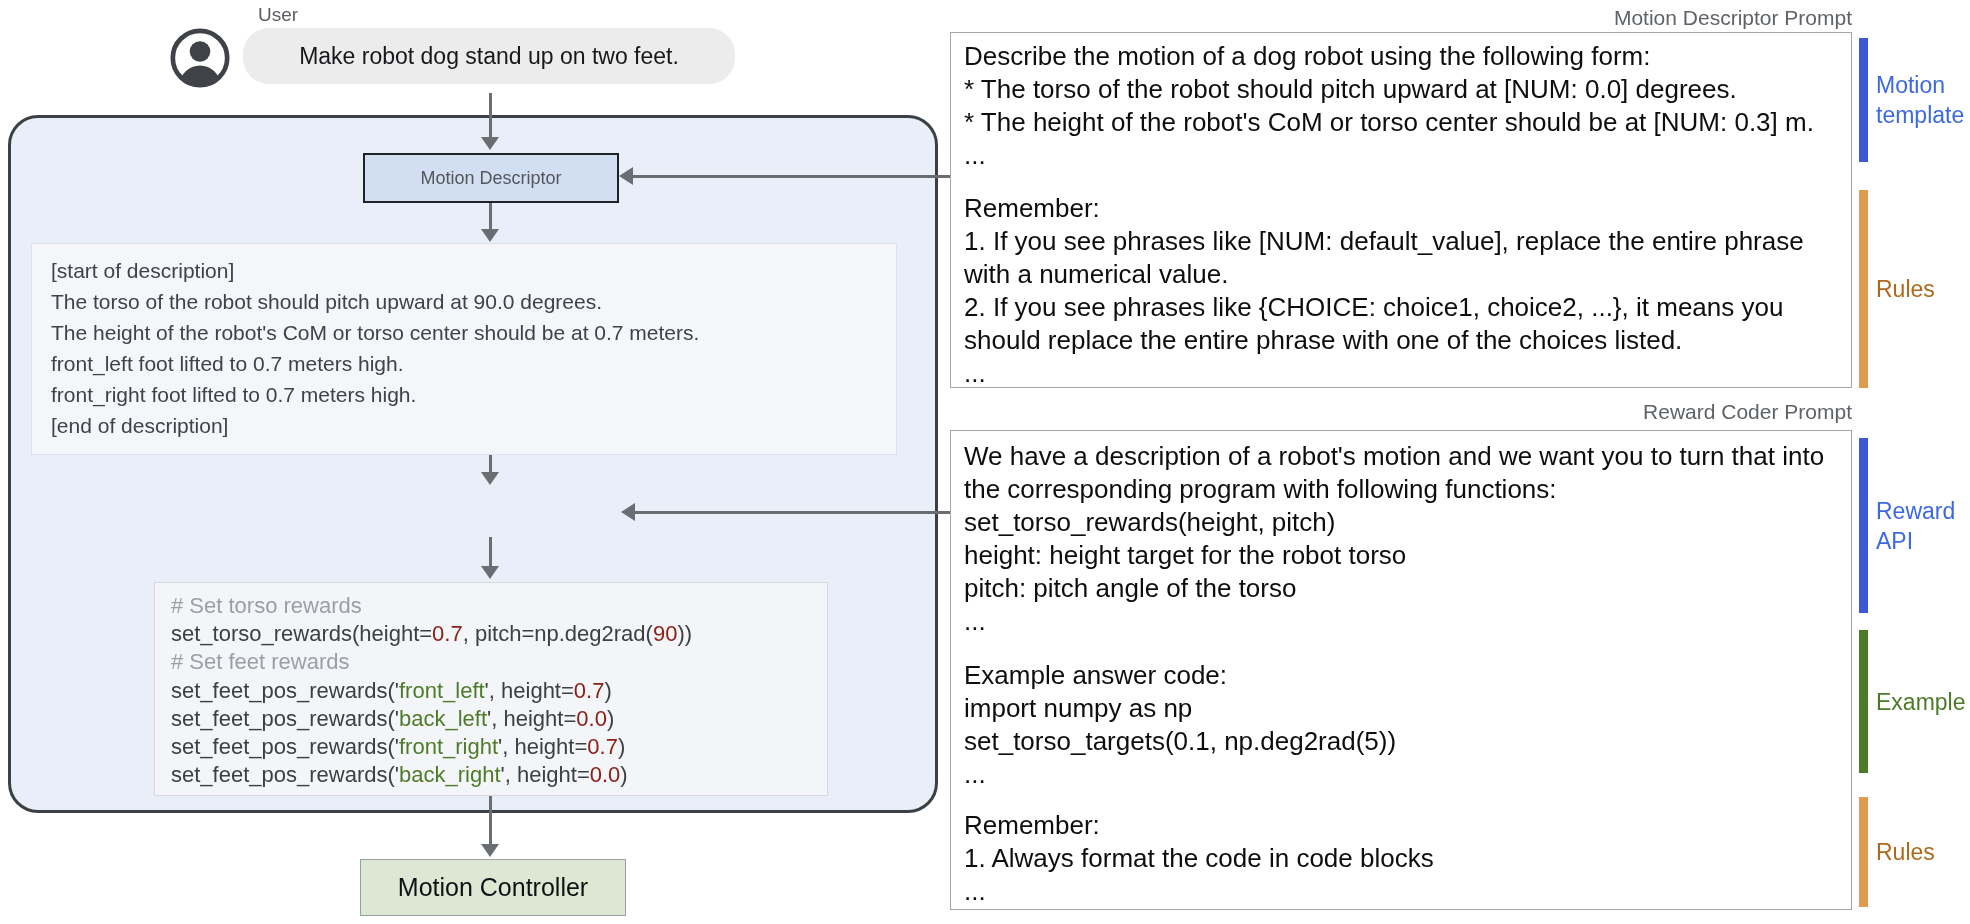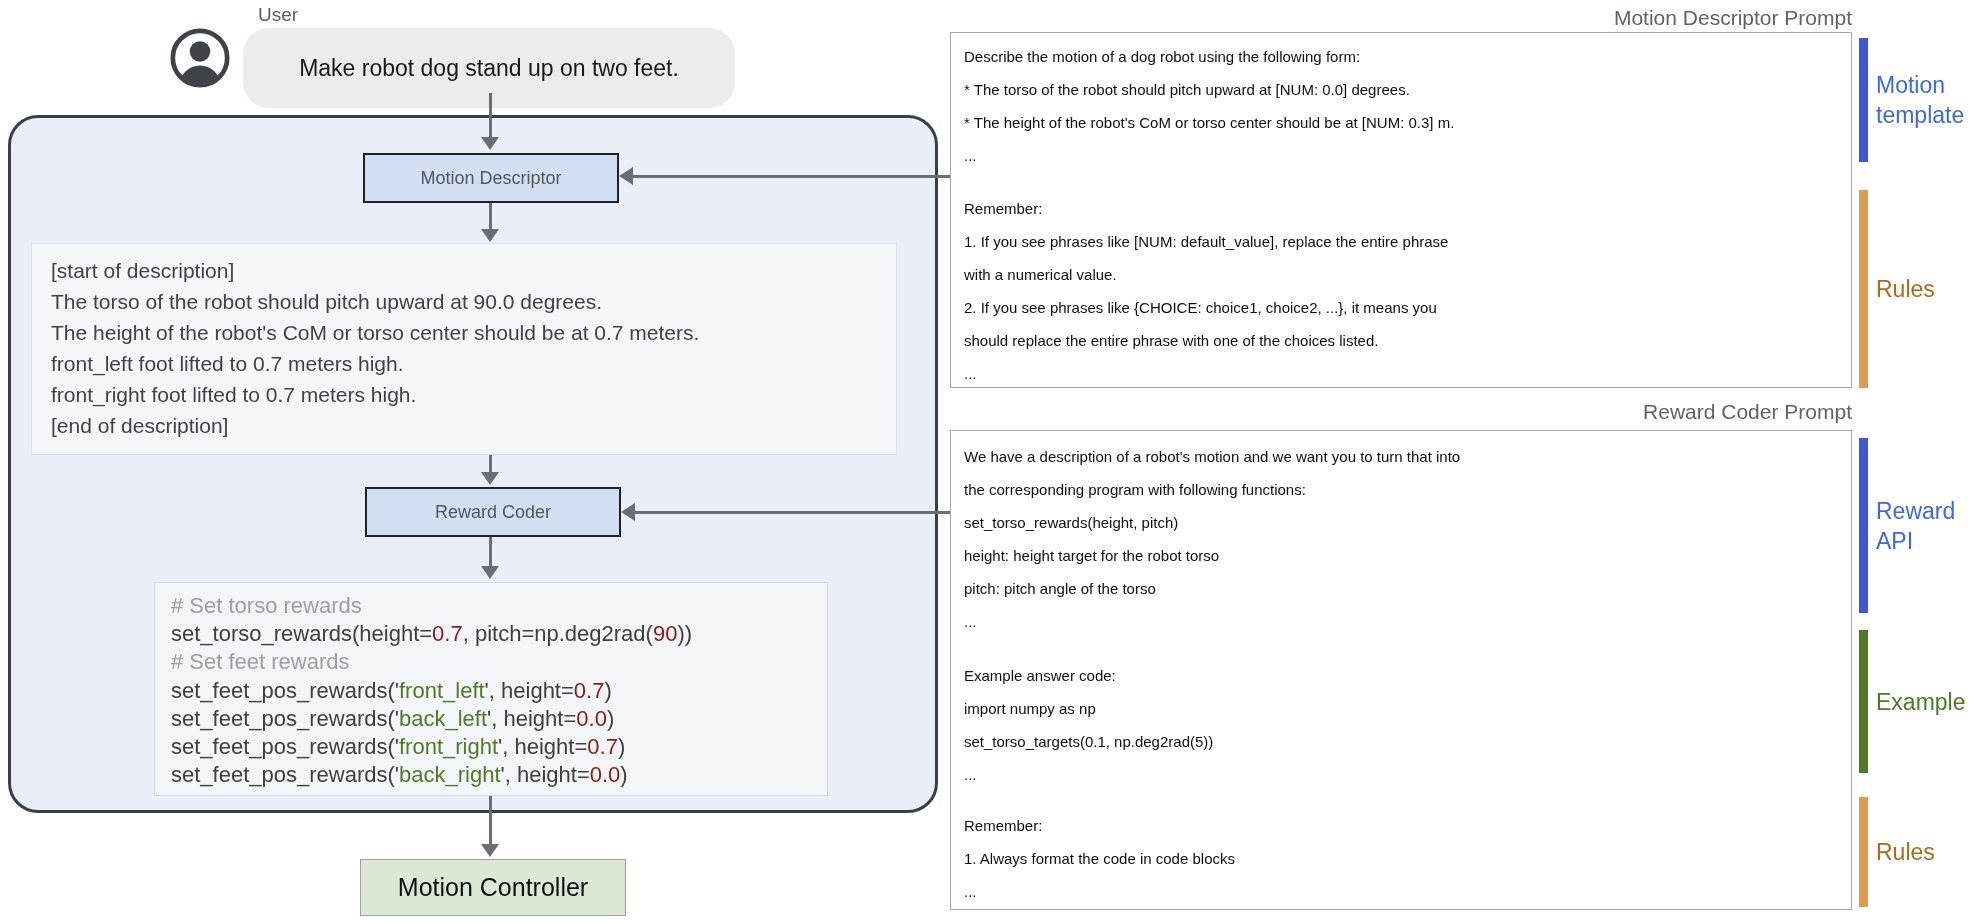--- a/index.html
+++ b/index.html
@@ -10,21 +10,21 @@
     --arrow:#6A6E73;
   }
   *{margin:0;padding:0;box-sizing:border-box;}
   html,body{background:#ffffff;}
   body{font-family:"Liberation Sans","DejaVu Sans",sans-serif;}
   #stage{position:relative;width:1970px;height:924px;background:#ffffff;overflow:hidden;}
 
   
   .user-label{position:absolute;left:258px;top:4px;font-size:19px;color:#5A5E63;}
   .user-icon{position:absolute;left:170px;top:28px;width:60px;height:60px;}
-  .bubble{position:absolute;left:243px;top:28px;width:492px;height:80px;background:#ECECEC;
+  .bubble{position:absolute;left:243px;top:28px;width:492px;height:56px;background:#ECECEC;
           border-radius:26px;display:flex;align-items:center;justify-content:center;
           font-size:23px;color:#16181B;}
   .rt-box{position:absolute;left:8px;top:115px;width:930px;height:698px;background:#E9EEF8;
           border:3px solid #3B4045;border-radius:30px;z-index:1;}
   .rt-title{position:absolute;left:42px;top:126px;font-size:29px;font-weight:500;color:#0B0C0D;z-index:2;}
   .node{position:absolute;display:flex;align-items:center;justify-content:center;
         background:#D2DFF2;border:2px solid #1F2225;font-size:18px;color:#53575C;z-index:2;}
   .md-box{left:363px;top:153px;width:256px;height:50px;}
   .rc-box{left:365px;top:487px;width:256px;height:50px;}
   .desc-box{position:absolute;left:31px;top:243px;width:866px;height:212px;background:#F4F6FA;
@@ -45,21 +45,21 @@
   .vline{position:absolute;width:3px;background:var(--arrow);z-index:5;}
   .hline{position:absolute;height:3px;background:var(--arrow);z-index:5;}
   .head-down{position:absolute;width:0;height:0;border-left:9px solid transparent;
              border-right:9px solid transparent;border-top:13px solid var(--arrow);z-index:5;}
   .head-left{position:absolute;width:0;height:0;border-top:9px solid transparent;
              border-bottom:9px solid transparent;border-right:14px solid var(--arrow);z-index:5;}
 
   
   .panel-header{position:absolute;width:452px;text-align:right;font-size:21px;color:#5F6368;}
   .panel-box{position:absolute;left:950px;width:902px;background:#ffffff;border:1.5px solid #A3A7AB;z-index:1;}
-  .panel-text{position:absolute;left:964px;width:880px;font-size:15px;line-height:33px;
+  .panel-text{position:absolute;left:964px;width:880px;font-size:26px;line-height:33px;
               color:#0E0E0E;white-space:pre-line;z-index:2;}
   .bar{position:absolute;left:1859px;width:9px;z-index:2;}
   .bar-blue{background:var(--blue-bar);}
   .bar-orange{background:var(--orange-bar);}
   .bar-green{background:var(--green-bar);}
   .tag{position:absolute;left:1876px;width:94px;display:flex;align-items:center;
        font-size:23px;line-height:30px;white-space:pre-line;z-index:2;}
   .tag-blue{color:var(--blue-text);}
   .tag-orange{color:var(--orange-text);}
   .tag-green{color:var(--green-text);}
@@ -88,21 +88,20 @@
 
   <div class="node md-box">Motion Descriptor</div>
 
   <div class="desc-box">[start of description]
 The torso of the robot should pitch upward at 90.0 degrees.
 The height of the robot's CoM or torso center should be at 0.7 meters.
 front_left foot lifted to 0.7 meters high.
 front_right foot lifted to 0.7 meters high.
 [end of description]</div>
 
-  <div class="node rc-box">Reward Coder</div>
 
   <div class="code-box" id="code-lines">
       <div><span class="tok-cm"># Set torso rewards</span></div>
       <div><span class="tok-b">set_torso_rewards(height=</span><span class="tok-n">0.7</span><span class="tok-b">, pitch=np.deg2rad(</span><span class="tok-n">90</span><span class="tok-b">))</span></div>
       <div><span class="tok-cm"># Set feet rewards</span></div>
       <div><span class="tok-b">set_feet_pos_rewards('</span><span class="tok-s">front_left</span><span class="tok-b">', height=</span><span class="tok-n">0.7</span><span class="tok-b">)</span></div>
       <div><span class="tok-b">set_feet_pos_rewards('</span><span class="tok-s">back_left</span><span class="tok-b">', height=</span><span class="tok-n">0.0</span><span class="tok-b">)</span></div>
       <div><span class="tok-b">set_feet_pos_rewards('</span><span class="tok-s">front_right</span><span class="tok-b">', height=</span><span class="tok-n">0.7</span><span class="tok-b">)</span></div>
       <div><span class="tok-b">set_feet_pos_rewards('</span><span class="tok-s">back_right</span><span class="tok-b">', height=</span><span class="tok-n">0.0</span><span class="tok-b">)</span></div>
     </div>

